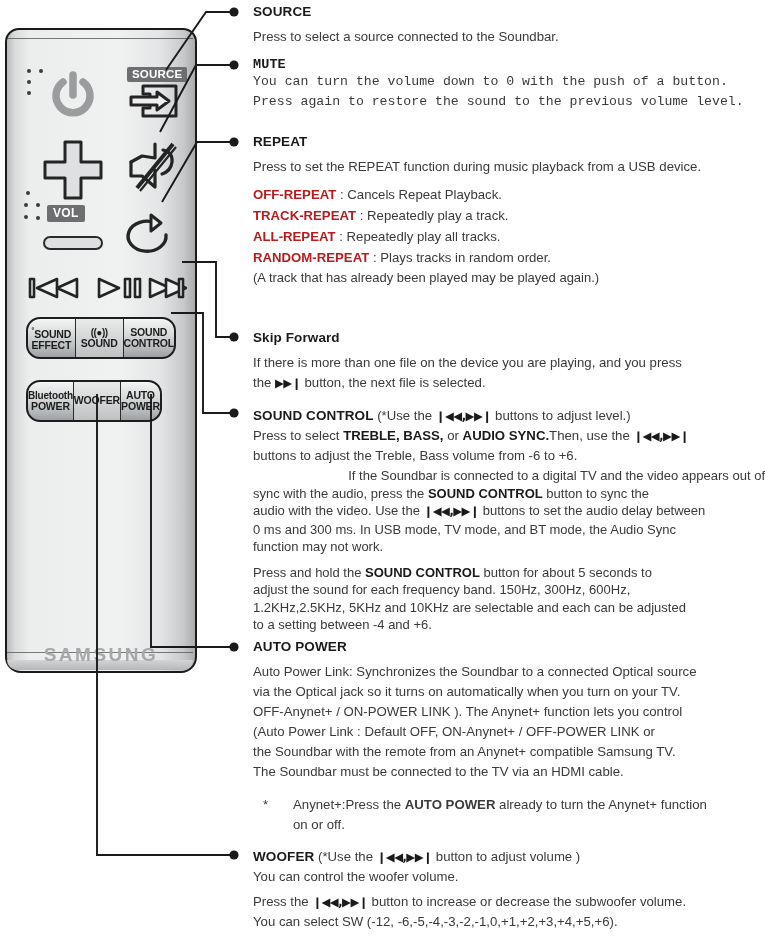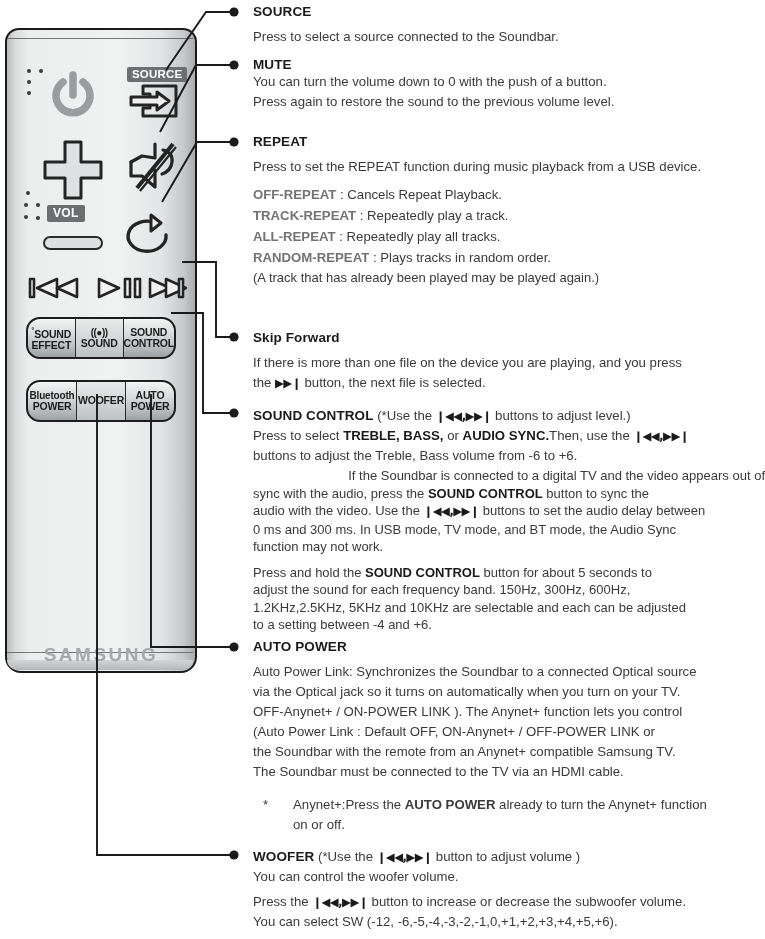--- a/index.html
+++ b/index.html
@@ -73,21 +73,21 @@
     position:absolute;
     border:2.5px solid #1d1d1d;
     border-radius:14px;
     box-sizing:border-box;
     background:linear-gradient(to bottom,#f3f4f4 0%,#d7d9da 42%,#bcbfc1 72%,#9ea1a3 100%);
     display:flex;
     overflow:hidden;
     box-shadow:0 1px 0 rgba(255,255,255,.5) inset;
   }
   .bgroup.g1{left:21px;top:289px;width:150px;height:42px;}
-  .bgroup.g2{left:21px;top:352px;width:150px;height:42px;}
+  .bgroup.g2{left:21px;top:352px;width:136px;height:42px;}
   .bkey{
     flex:1;display:flex;flex-direction:column;align-items:center;justify-content:center;
     font-size:10.5px;font-weight:bold;line-height:11.5px;color:#1c1c1c;
     text-align:center;letter-spacing:-.2px;
     background:linear-gradient(to bottom,#e9eaea 0%,#d2d4d5 55%,#bec1c2 100%);
     border-right:1.5px solid #2a2a2a;
   }
   .bkey:first-child{background:transparent;}
   .bkey:last-child{border-right:none;background:transparent;}
   .bkey.mid{}
@@ -105,21 +105,21 @@
   #leaders{position:absolute;left:0;top:0;width:765px;height:939px;pointer-events:none;}
 
   
   #textcol{position:absolute;left:253px;top:0;width:512px;height:939px;}
   .blk{position:absolute;left:0;width:512px;}
   .hd{font-size:13.5px;font-weight:bold;color:#1a1a1a;letter-spacing:.1px;}
   .p{font-size:13.2px;line-height:20px;color:#3a3a3a;}
   .p.tight{line-height:17.5px;font-size:13px;}
   .p b, .hd b{color:#1a1a1a;}
   .sub{font-size:13.2px;line-height:21px;color:#3a3a3a;}
-  .sub b{color:#737373;font-weight:bold;}
+  .sub b{color:#b91c1c;font-weight:bold;}
   .glyph{font-family:"DejaVu Sans",sans-serif;font-size:11.5px;letter-spacing:-.5px;font-weight:bold;color:#1a1a1a;}
   .star-row{position:absolute;left:0;width:512px;font-size:13.2px;line-height:20px;color:#3a3a3a;}
   .star-row .st{position:absolute;left:10px;top:0;}
   .star-row .stx{margin-left:40px;display:block;}
 </style>
 </head>
 <body>
 
 <div class="stage">
 
@@ -263,21 +263,21 @@
     </g>
   </svg>
 
   <div id="textcol">
 
     <div class="blk" style="top:4px;">
       <div class="hd">SOURCE</div>
       <div class="p" style="margin-top:8px;">Press to select a source connected to the Soundbar.</div>
     </div>
 
-    <div class="blk" style="top:57px;">
+    <div class="blk" style="top:57px;font-family:Liberation Mono, monospace;">
       <div class="hd">MUTE</div>
       <div class="p" style="margin-top:0;">You can turn the volume down to 0 with the push of a button.</div>
       <div class="p">Press again to restore the sound to the previous volume level.</div>
     </div>
 
     <div class="blk" style="top:134px;">
       <div class="hd">REPEAT</div>
       <div class="p" style="margin-top:8px;width:500px;">Press to set the REPEAT function during music playback from a USB device.</div>
       <div class="sub" style="margin-top:7px;">
         <b>OFF-REPEAT</b><span> : Cancels Repeat Playback.</span>

